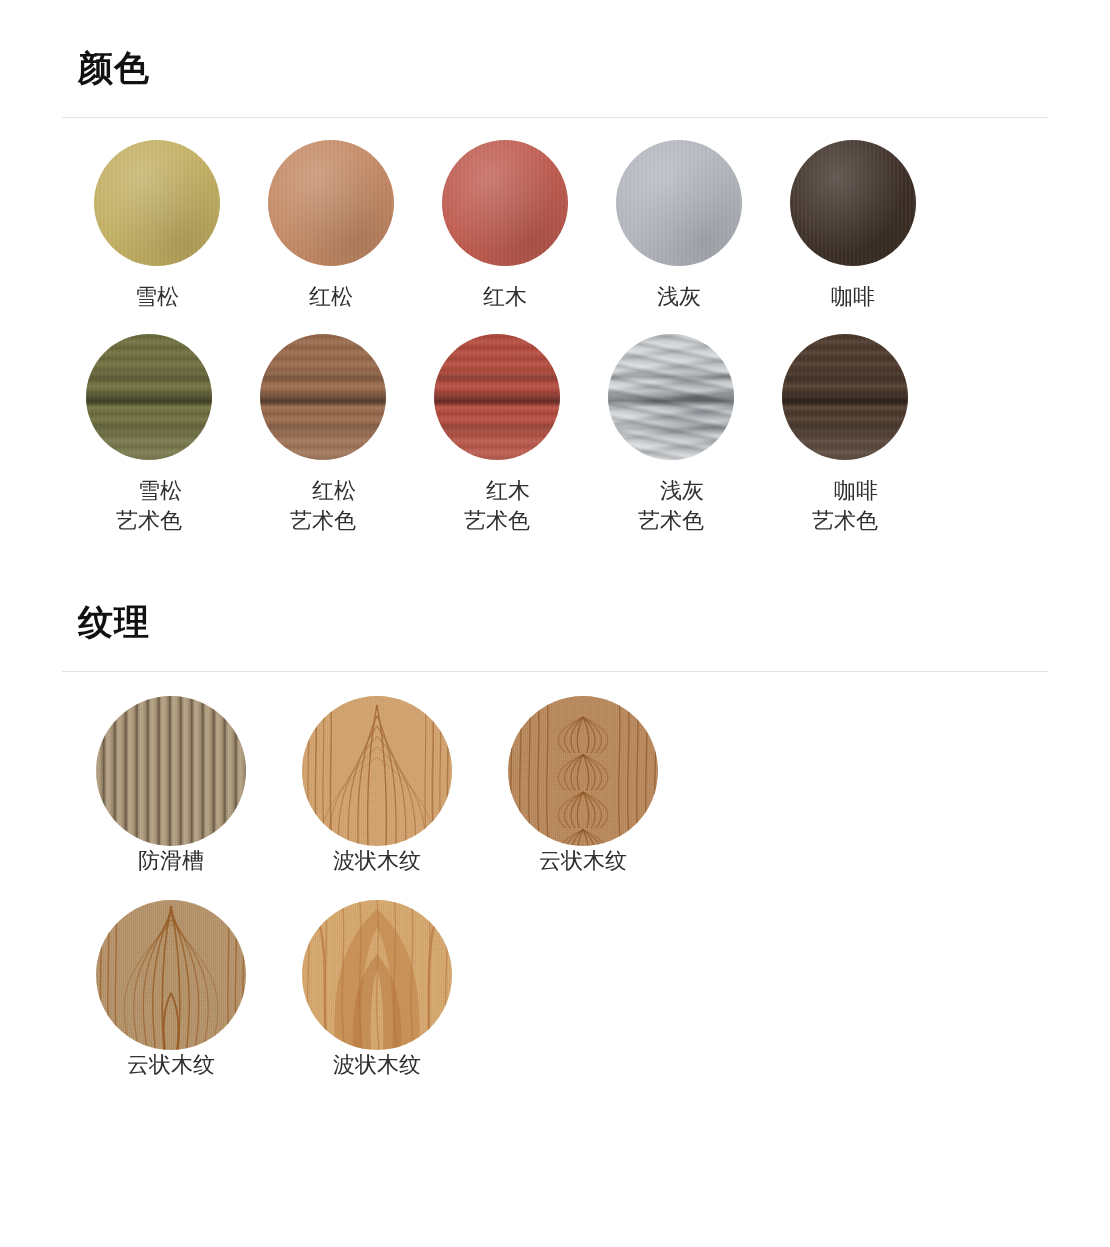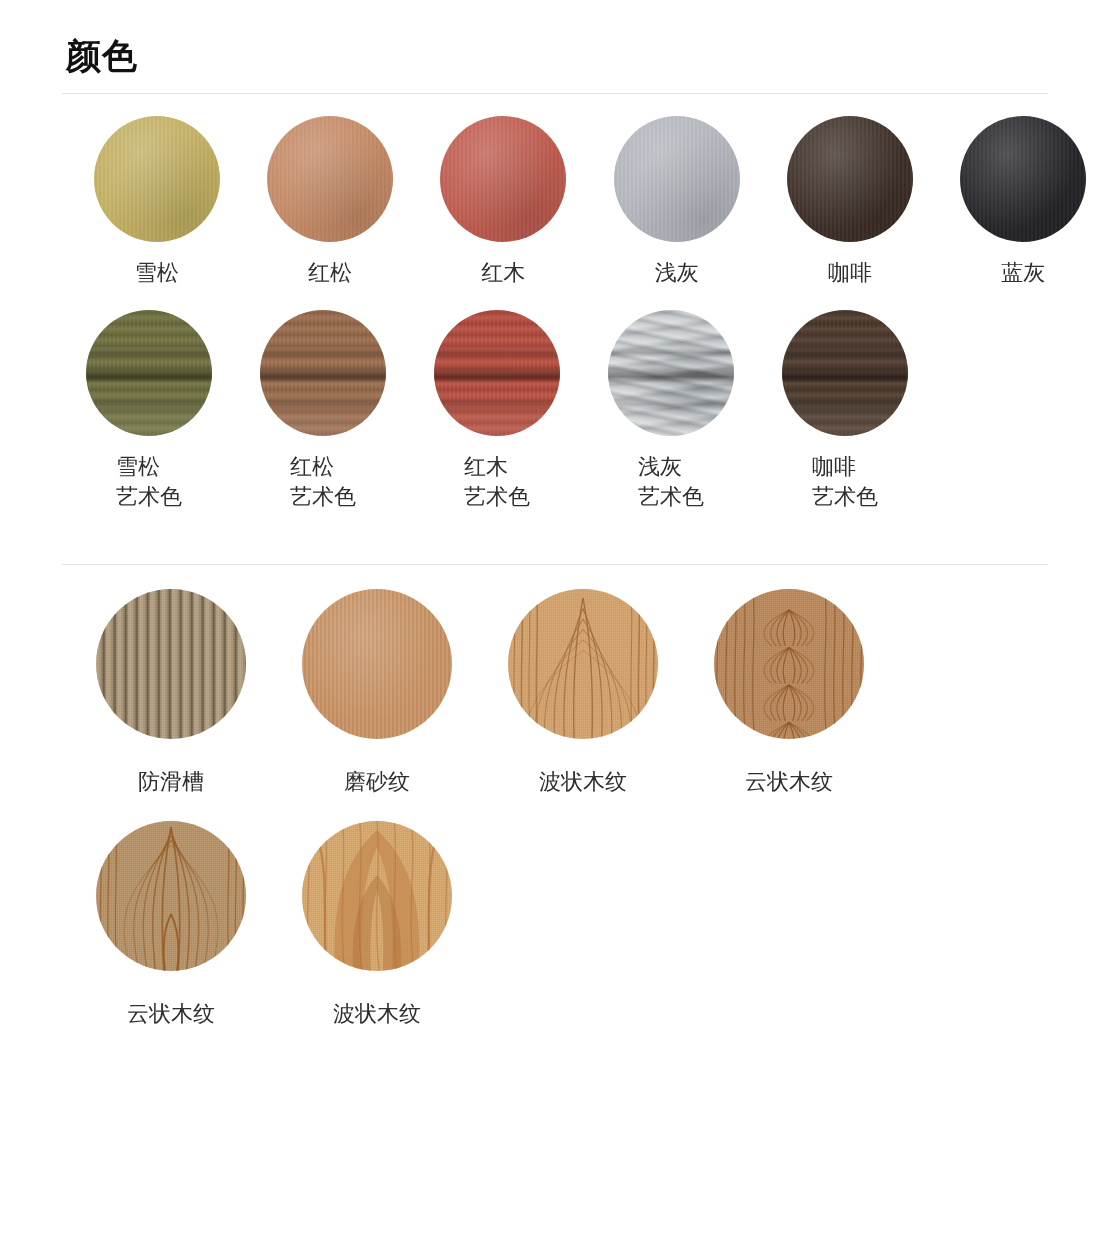--- a/index.html
+++ b/index.html
@@ -25,21 +25,21 @@
   .section-head {
     padding-left: 62px;
     padding-right: 62px;
   }
   .section-title {
     font-size: 35px;
     font-weight: bold;
     line-height: 1;
     color: #111111;
     letter-spacing: 1px;
-    margin: 4px;
+    margin: 16px;
     padding: 0 0 16px 0;
   }
   .section-rule {
     height: 1px;
     background: #e2e2e2;
     width: 100%;
   }
 
   
   .row {
@@ -55,41 +55,41 @@
     border-radius: 50%;
     overflow: hidden;
     position: relative;
     background: #cccccc;
   }
   .swatch .grain {
     position: absolute;
     inset: 0;
   }
   .label {
-    text-align: left;
+    text-align: right;
     font-size: 22px;
     line-height: 30px;
     color: #2f2f2f;
     white-space: pre-line;
     font-weight: normal;
   }
 
   
   .colors-row1 { padding-left: 70px; margin-top: 22px; }
   .colors-row2 { padding-left: 62px; margin-top: 22px; }
   .colors-row1 .cell { width: 174px; }
   .colors-row2 .cell { width: 174px; }
   .colors-row1 .swatch, .colors-row2 .swatch { width: 126px; height: 126px; }
   .colors-row1 .label, .colors-row2 .label { margin-top: 16px; }
 
   
   .tex-row { padding-left: 68px; margin-top: 24px; }
   .tex-row .cell { width: 206px; }
   .tex-row .swatch { width: 150px; height: 150px; }
-  .tex-row .label { margin-top: 28px; }
+  .tex-row .label { margin-top: 0; }
 
   
   .g-fiber {
     background-image:
       repeating-linear-gradient(90deg,
         rgba(255,255,255,0.10) 0px,
         rgba(255,255,255,0.00) 1px,
         rgba(0,0,0,0.055) 2px,
         rgba(255,255,255,0.00) 3px,
         rgba(255,255,255,0.09) 4px);
@@ -222,27 +222,20 @@
           </div>
           <div class="label">浅灰</div>
         </div>
         <div class="cell">
           <div class="swatch" style="background: rgb(61, 47, 39);">
             <div class="grain g-fiber"></div>
             <div class="grain g-sheen"></div>
           </div>
           <div class="label">咖啡</div>
         </div>
-        <div class="cell">
-          <div class="swatch" style="background: rgb(38, 38, 42);">
-            <div class="grain g-fiber"></div>
-            <div class="grain g-sheen"></div>
-          </div>
-          <div class="label">蓝灰</div>
-        </div>
       </div>
     <div class="row colors-row2" id="color-row-1">
         <div class="cell">
           <div class="swatch" style="background: rgb(111, 111, 63);">
             <div class="grain g-art"></div>
             <div class="grain g-art-streak"></div>
           </div>
           <div class="label">雪松
 艺术色</div>
         </div>
@@ -276,36 +269,31 @@
             <div class="grain g-art-streak"></div>
           </div>
           <div class="label">咖啡
 艺术色</div>
         </div>
       </div>
   </div>
 
   <div class="section" style="padding-top:52px;">
     <div class="section-head">
+      <h2 class="section-title">纹理</h2>
       <div class="section-rule"></div>
     </div>
 
     <div class="row tex-row" id="tex-row-0">
         <div class="cell">
           <div class="swatch" style="background: rgb(171, 148, 114);">
             <div class="grain g-noise"></div>
             <div class="grain g-groove"></div>
           </div>
           <div class="label">防滑槽</div>
-        </div>
-        <div class="cell">
-          <div class="swatch" style="background: rgb(200, 146, 99);">
-            <div class="grain g-sand"></div>
-          </div>
-          <div class="label">磨砂纹</div>
         </div>
         <div class="cell">
           <div class="swatch" style="background: rgb(208, 154, 94);">
             <div class="grain g-noise"></div>
             <div class="woodwrap">
               <svg viewBox="0 0 100 100" preserveAspectRatio="none">
                 <path d="M50 6 C 45 32, 43 61, 44 100" fill="none" stroke="#95551f" stroke-width="0.9" opacity="0.85"></path>
                 <path d="M50 6 C 55 32, 57 61, 56 100" fill="none" stroke="#95551f" stroke-width="0.9" opacity="0.85"></path>
                 <path d="M50 13 C 38.5 39, 36.5 68, 37.5 100" fill="none" stroke="#95551f" stroke-width="0.8300000000000001" opacity="0.77"></path>
                 <path d="M50 13 C 61.5 39, 63.5 68, 62.5 100" fill="none" stroke="#95551f" stroke-width="0.8300000000000001" opacity="0.77"></path>

